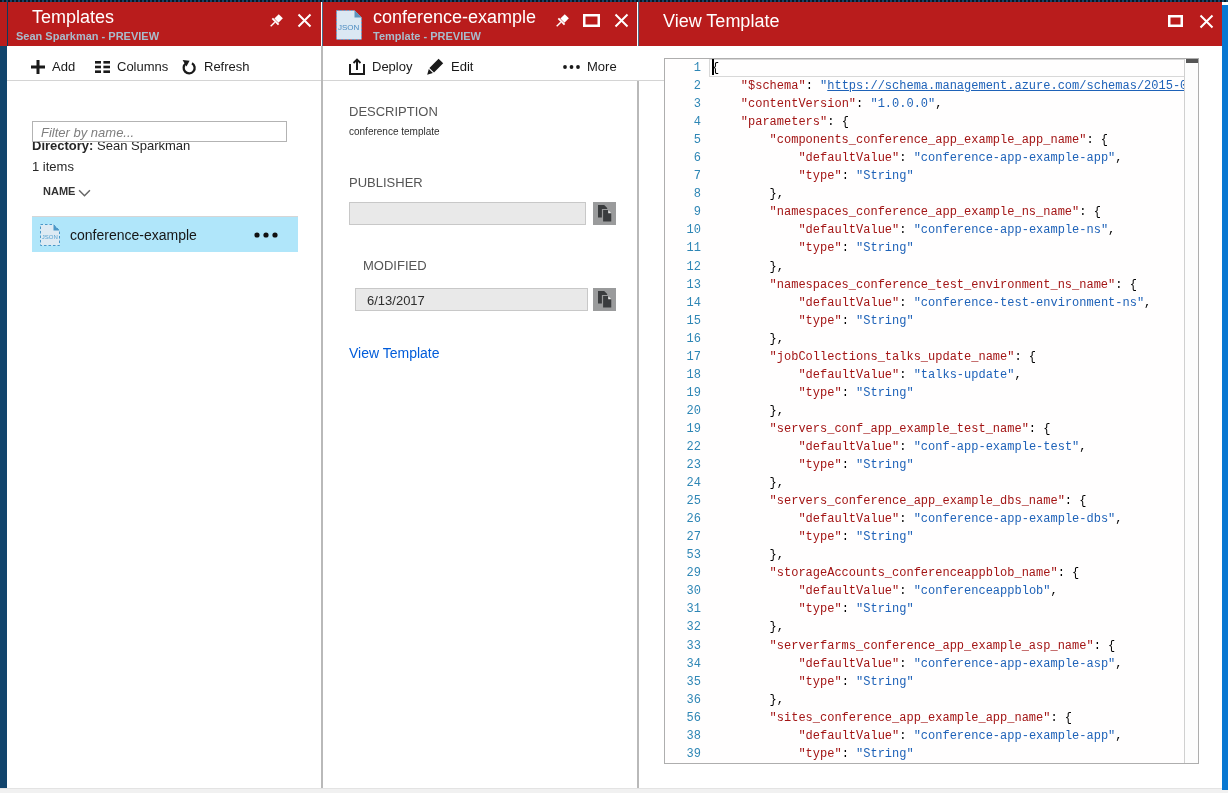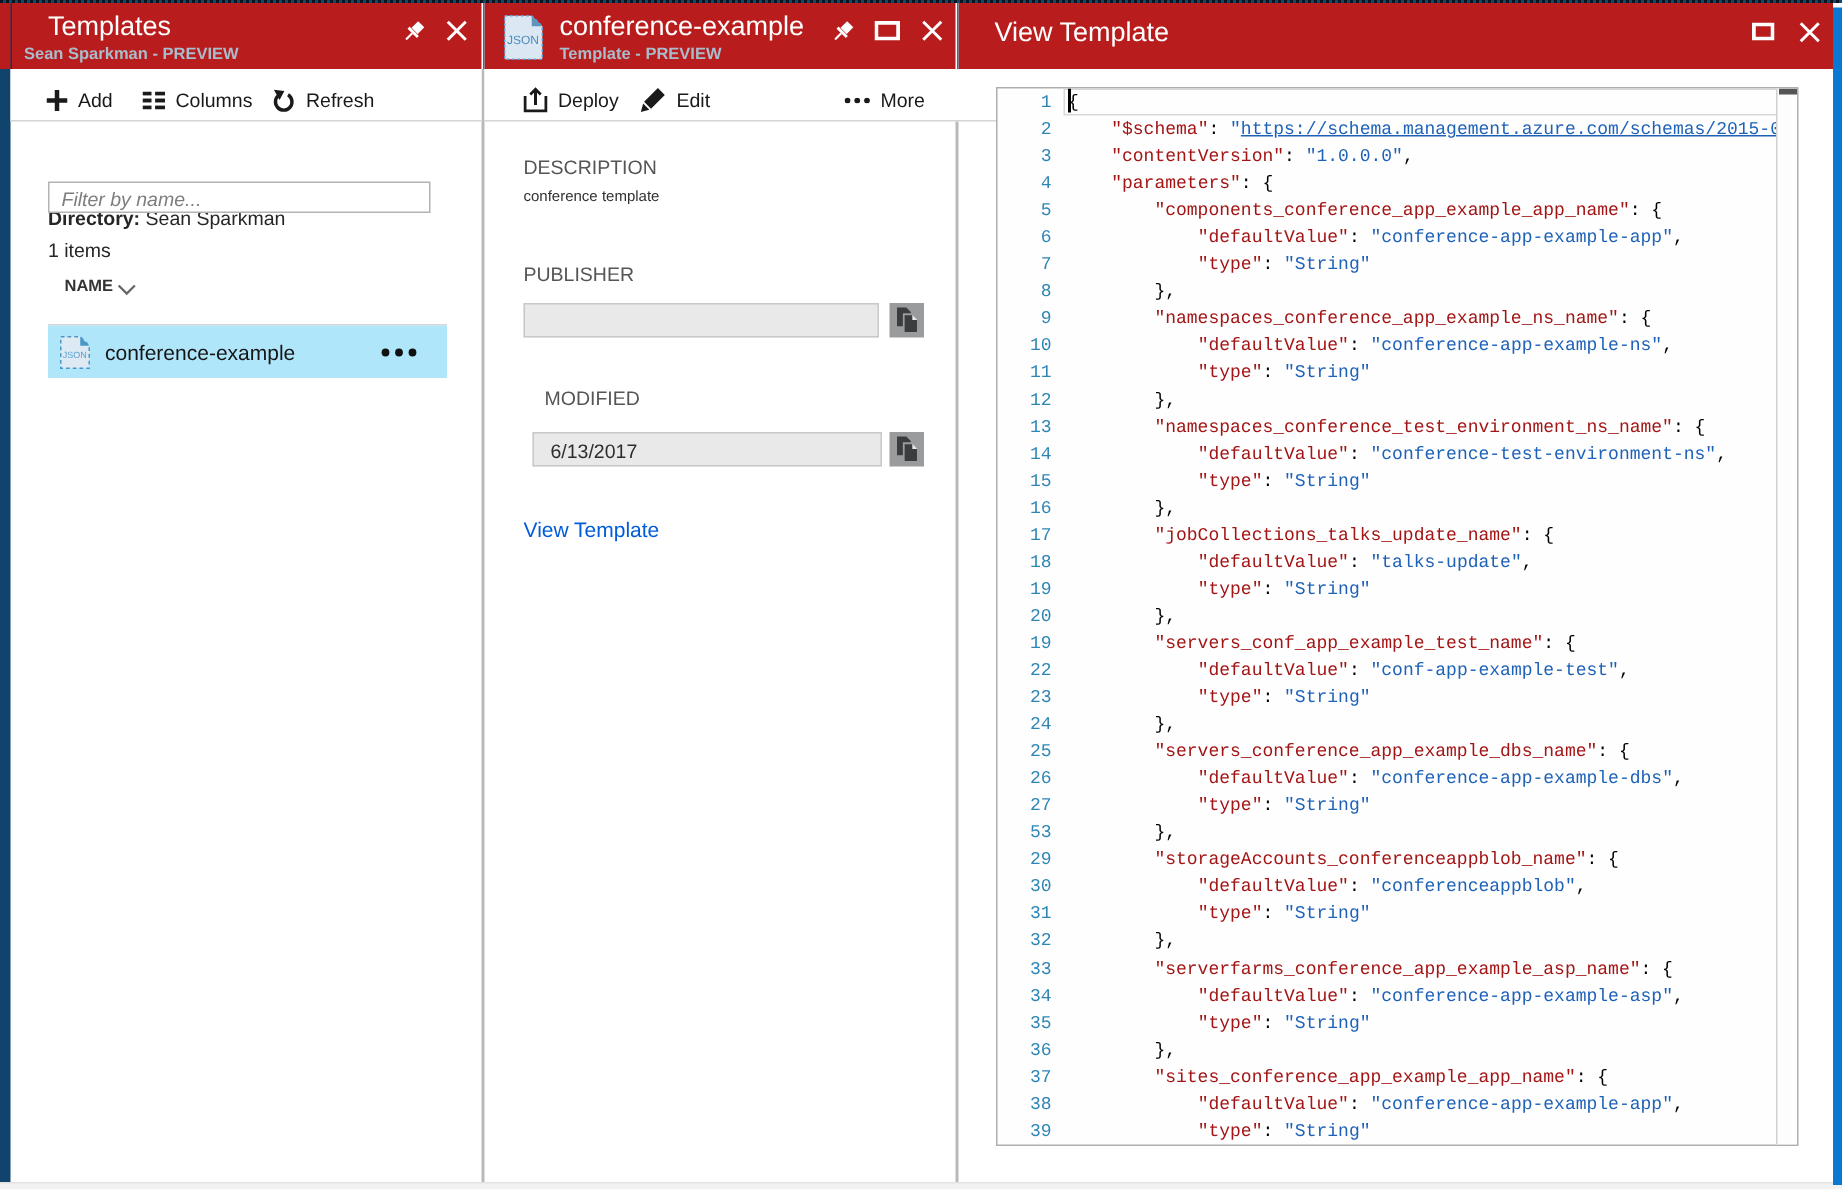--- a/index.html
+++ b/index.html
@@ -250,21 +250,21 @@
       <div class="gl">27</div>
       <div class="gl">53</div>
       <div class="gl">29</div>
       <div class="gl">30</div>
       <div class="gl">31</div>
       <div class="gl">32</div>
       <div class="gl">33</div>
       <div class="gl">34</div>
       <div class="gl">35</div>
       <div class="gl">36</div>
-      <div class="gl">37</div>
+      <div class="gl">56</div>
       <div class="gl">38</div>
       <div class="gl">39</div>
     </div>
   <div id="codepane"><div class="cl"><span class="cur"></span><span class="p">{</span></div><div class="cl">    <span class="k">"$schema"</span><span class="p">: </span><span class="v">"<span class="u">https://schema.management.azure.com/schemas/2015-01-01/deploymentTemplate.json#</span>"</span></div><div class="cl">    <span class="k">"contentVersion"</span><span class="p">: </span><span class="v">"1.0.0.0"</span><span class="p">,</span></div><div class="cl">    <span class="k">"parameters"</span><span class="p">: {</span></div><div class="cl">        <span class="k">"components_conference_app_example_app_name"</span><span class="p">: {</span></div><div class="cl">            <span class="k">"defaultValue"</span><span class="p">: </span><span class="v">"conference-app-example-app"</span><span class="p">,</span></div><div class="cl">            <span class="k">"type"</span><span class="p">: </span><span class="v">"String"</span></div><div class="cl">        <span class="p">},</span></div><div class="cl">        <span class="k">"namespaces_conference_app_example_ns_name"</span><span class="p">: {</span></div><div class="cl">            <span class="k">"defaultValue"</span><span class="p">: </span><span class="v">"conference-app-example-ns"</span><span class="p">,</span></div><div class="cl">            <span class="k">"type"</span><span class="p">: </span><span class="v">"String"</span></div><div class="cl">        <span class="p">},</span></div><div class="cl">        <span class="k">"namespaces_conference_test_environment_ns_name"</span><span class="p">: {</span></div><div class="cl">            <span class="k">"defaultValue"</span><span class="p">: </span><span class="v">"conference-test-environment-ns"</span><span class="p">,</span></div><div class="cl">            <span class="k">"type"</span><span class="p">: </span><span class="v">"String"</span></div><div class="cl">        <span class="p">},</span></div><div class="cl">        <span class="k">"jobCollections_talks_update_name"</span><span class="p">: {</span></div><div class="cl">            <span class="k">"defaultValue"</span><span class="p">: </span><span class="v">"talks-update"</span><span class="p">,</span></div><div class="cl">            <span class="k">"type"</span><span class="p">: </span><span class="v">"String"</span></div><div class="cl">        <span class="p">},</span></div><div class="cl">        <span class="k">"servers_conf_app_example_test_name"</span><span class="p">: {</span></div><div class="cl">            <span class="k">"defaultValue"</span><span class="p">: </span><span class="v">"conf-app-example-test"</span><span class="p">,</span></div><div class="cl">            <span class="k">"type"</span><span class="p">: </span><span class="v">"String"</span></div><div class="cl">        <span class="p">},</span></div><div class="cl">        <span class="k">"servers_conference_app_example_dbs_name"</span><span class="p">: {</span></div><div class="cl">            <span class="k">"defaultValue"</span><span class="p">: </span><span class="v">"conference-app-example-dbs"</span><span class="p">,</span></div><div class="cl">            <span class="k">"type"</span><span class="p">: </span><span class="v">"String"</span></div><div class="cl">        <span class="p">},</span></div><div class="cl">        <span class="k">"storageAccounts_conferenceappblob_name"</span><span class="p">: {</span></div><div class="cl">            <span class="k">"defaultValue"</span><span class="p">: </span><span class="v">"conferenceappblob"</span><span class="p">,</span></div><div class="cl">            <span class="k">"type"</span><span class="p">: </span><span class="v">"String"</span></div><div class="cl">        <span class="p">},</span></div><div class="cl">        <span class="k">"serverfarms_conference_app_example_asp_name"</span><span class="p">: {</span></div><div class="cl">            <span class="k">"defaultValue"</span><span class="p">: </span><span class="v">"conference-app-example-asp"</span><span class="p">,</span></div><div class="cl">            <span class="k">"type"</span><span class="p">: </span><span class="v">"String"</span></div><div class="cl">        <span class="p">},</span></div><div class="cl">        <span class="k">"sites_conference_app_example_app_name"</span><span class="p">: {</span></div><div class="cl">            <span class="k">"defaultValue"</span><span class="p">: </span><span class="v">"conference-app-example-app"</span><span class="p">,</span></div><div class="cl">            <span class="k">"type"</span><span class="p">: </span><span class="v">"String"</span></div></div>
   <div id="sbv">
       <div id="sbthumb"></div>
     </div>
 </div>
 
 </body></html>

